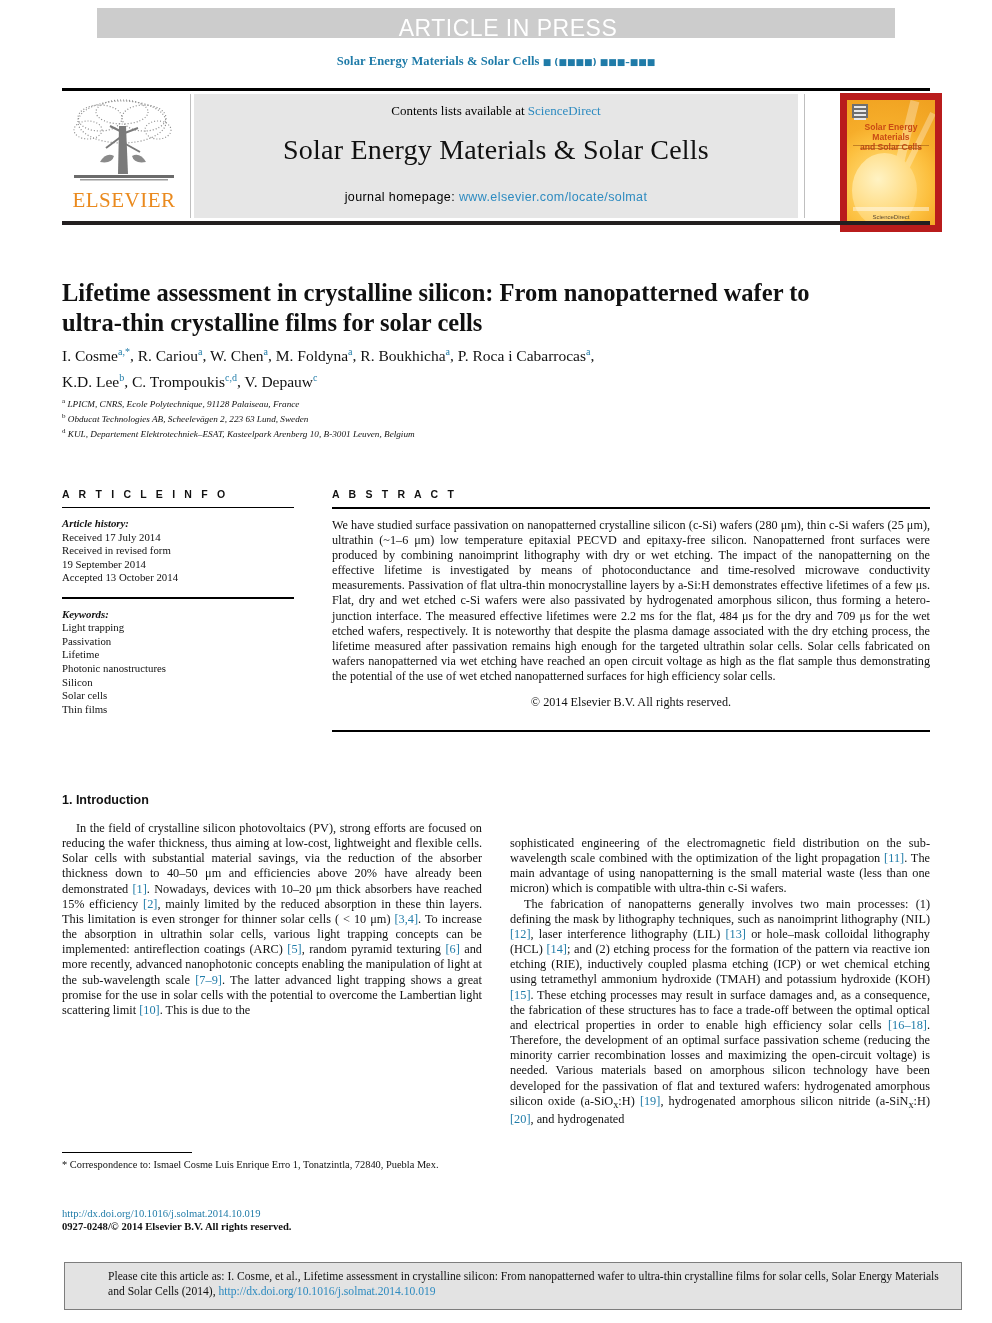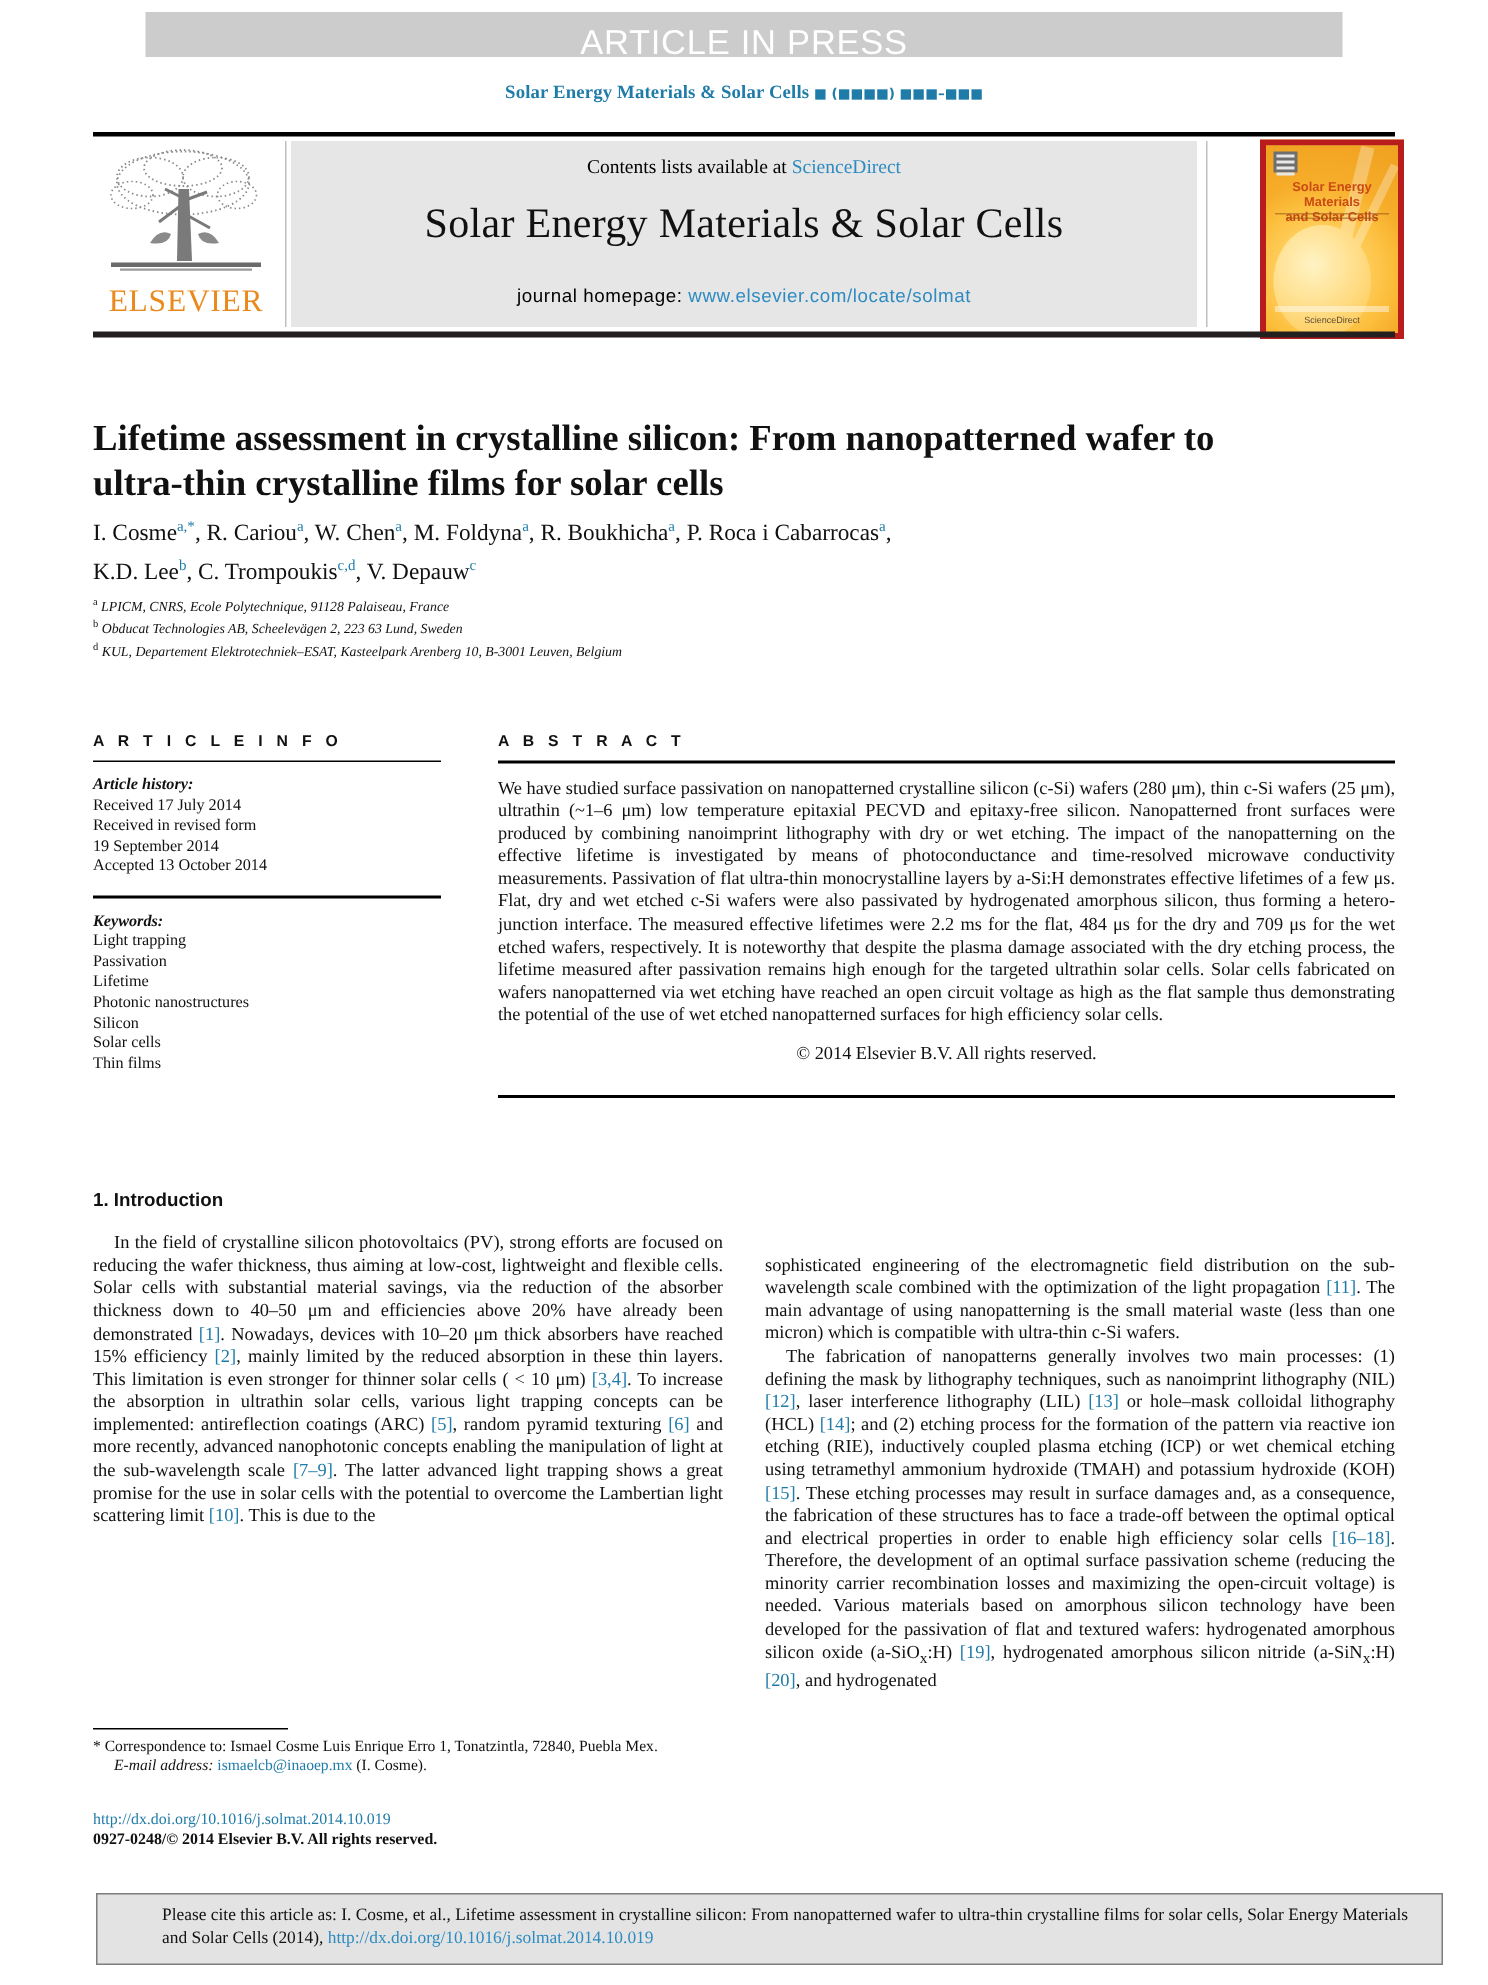--- a/index.html
+++ b/index.html
@@ -13,21 +13,21 @@
 
   
   .aip-band{
     position:absolute;left:97px;top:8px;width:798px;height:30px;
     background:#cccccc;
   }
   .aip-text{
     position:absolute;left:0;top:0;width:798px;height:40px;
     display:flex;align-items:center;justify-content:center;
     color:#ffffff;font-family:"Liberation Sans", sans-serif;
-    font-size:23px;letter-spacing:0.5px;font-weight:400;
+    font-size:23px;letter-spacing:0.5px;font-weight:400;padding-left:12px;
   }
 
   
   .running-line{
     position:absolute;left:0;top:54px;width:992px;text-align:center;
     color:#1f7ba8;font-family:"Liberation Serif", serif;
     font-size:12.5px;font-weight:bold;letter-spacing:0.1px;
   }
   .blk{font-family:"DejaVu Sans", sans-serif;font-size:9px;letter-spacing:0px;}
 
@@ -64,21 +64,21 @@
     position:absolute;left:0;top:96px;width:604px;text-align:center;
     font-size:12.5px;font-family:"Liberation Sans", sans-serif;letter-spacing:0.4px;
   }
   .homepage-line .hp-url{color:#2e8bc0;}
 
   .vline2{position:absolute;left:742px;top:6px;width:1px;height:124px;background:#bfbfbf;}
 
   
   .cover{
     position:absolute;left:778px;top:5px;width:88px;height:125px;
-    background:#fde047;border:4px solid #b91c1c;overflow:hidden;
+    background:#fde047;border:7px solid #b91c1c;overflow:hidden;
   }
   .cover-bg{
     position:absolute;left:0;top:0;width:100%;height:100%;
     background:
       radial-gradient(circle at 42% 68%, #ffe9a8 0%, #ffd468 22%, #fcbf3e 46%, #f6ad2a 62%, #efa01f 100%);
   }
   .cover-sun{
     position:absolute;left:6%;top:42%;width:74%;height:60%;
     border-radius:50%;
     background:radial-gradient(circle at 40% 35%, #fff3c4 0%, #ffdf8d 45%, #ffd066 75%, rgba(255,208,102,0) 100%);
@@ -314,25 +314,20 @@
   </div>
 
   <div class="colR">
     <p class="para" style="text-indent:0;">sophisticated engineering of the electromagnetic field distribution on the sub-wavelength scale combined with the optimization of the light propagation <span class="ref">[11]</span>. The main advantage of using nanopatterning is the small material waste (less than one micron) which is compatible with ultra-thin c-Si wafers.</p>
     <p class="para">The fabrication of nanopatterns generally involves two main processes: (1) defining the mask by lithography techniques, such as nanoimprint lithography (NIL) <span class="ref">[12]</span>, laser interference lithography (LIL) <span class="ref">[13]</span> or hole–mask colloidal lithography (HCL) <span class="ref">[14]</span>; and (2) etching process for the formation of the pattern via reactive ion etching (RIE), inductively coupled plasma etching (ICP) or wet chemical etching using tetramethyl ammonium hydroxide (TMAH) and potassium hydroxide (KOH) <span class="ref">[15]</span>. These etching processes may result in surface damages and, as a consequence, the fabrication of these structures has to face a trade-off between the optimal optical and electrical properties in order to enable high efficiency solar cells <span class="ref">[16–18]</span>. Therefore, the development of an optimal surface passivation scheme (reducing the minority carrier recombination losses and maximizing the open-circuit voltage) is needed. Various materials based on amorphous silicon technology have been developed for the passivation of flat and textured wafers: hydrogenated amorphous silicon oxide (a-SiO<sub>x</sub>:H) <span class="ref">[19]</span>, hydrogenated amorphous silicon nitride (a-SiN<sub>x</sub>:H) <span class="ref">[20]</span>, and hydrogenated</p>
   </div>
 
   <div class="footnote">
     <div class="fn-rule"></div>
     <div>* Correspondence to: Ismael Cosme Luis Enrique Erro 1, Tonatzintla, 72840, Puebla Mex.</div>
-    <div style="text-indent:14px;">
-      <span class="em">E-mail address:</span>
-      <span class="mail">ismaelcb@inaoep.mx</span>
-      <span>(I. Cosme).</span>
-    </div>
   </div>
 
   <div class="imprint">
     <div class="doi">http://dx.doi.org/10.1016/j.solmat.2014.10.019</div>
     <div class="issn">0927-0248/© 2014 Elsevier B.V. All rights reserved.</div>
   </div>
 
   <div class="citebox">
     <div class="citebox-inner">
       <span>Please cite this article as: I. Cosme, et al., Lifetime assessment in crystalline silicon: From nanopatterned wafer to ultra-thin crystalline films for solar cells, Solar Energy Materials and Solar Cells (2014),</span>

